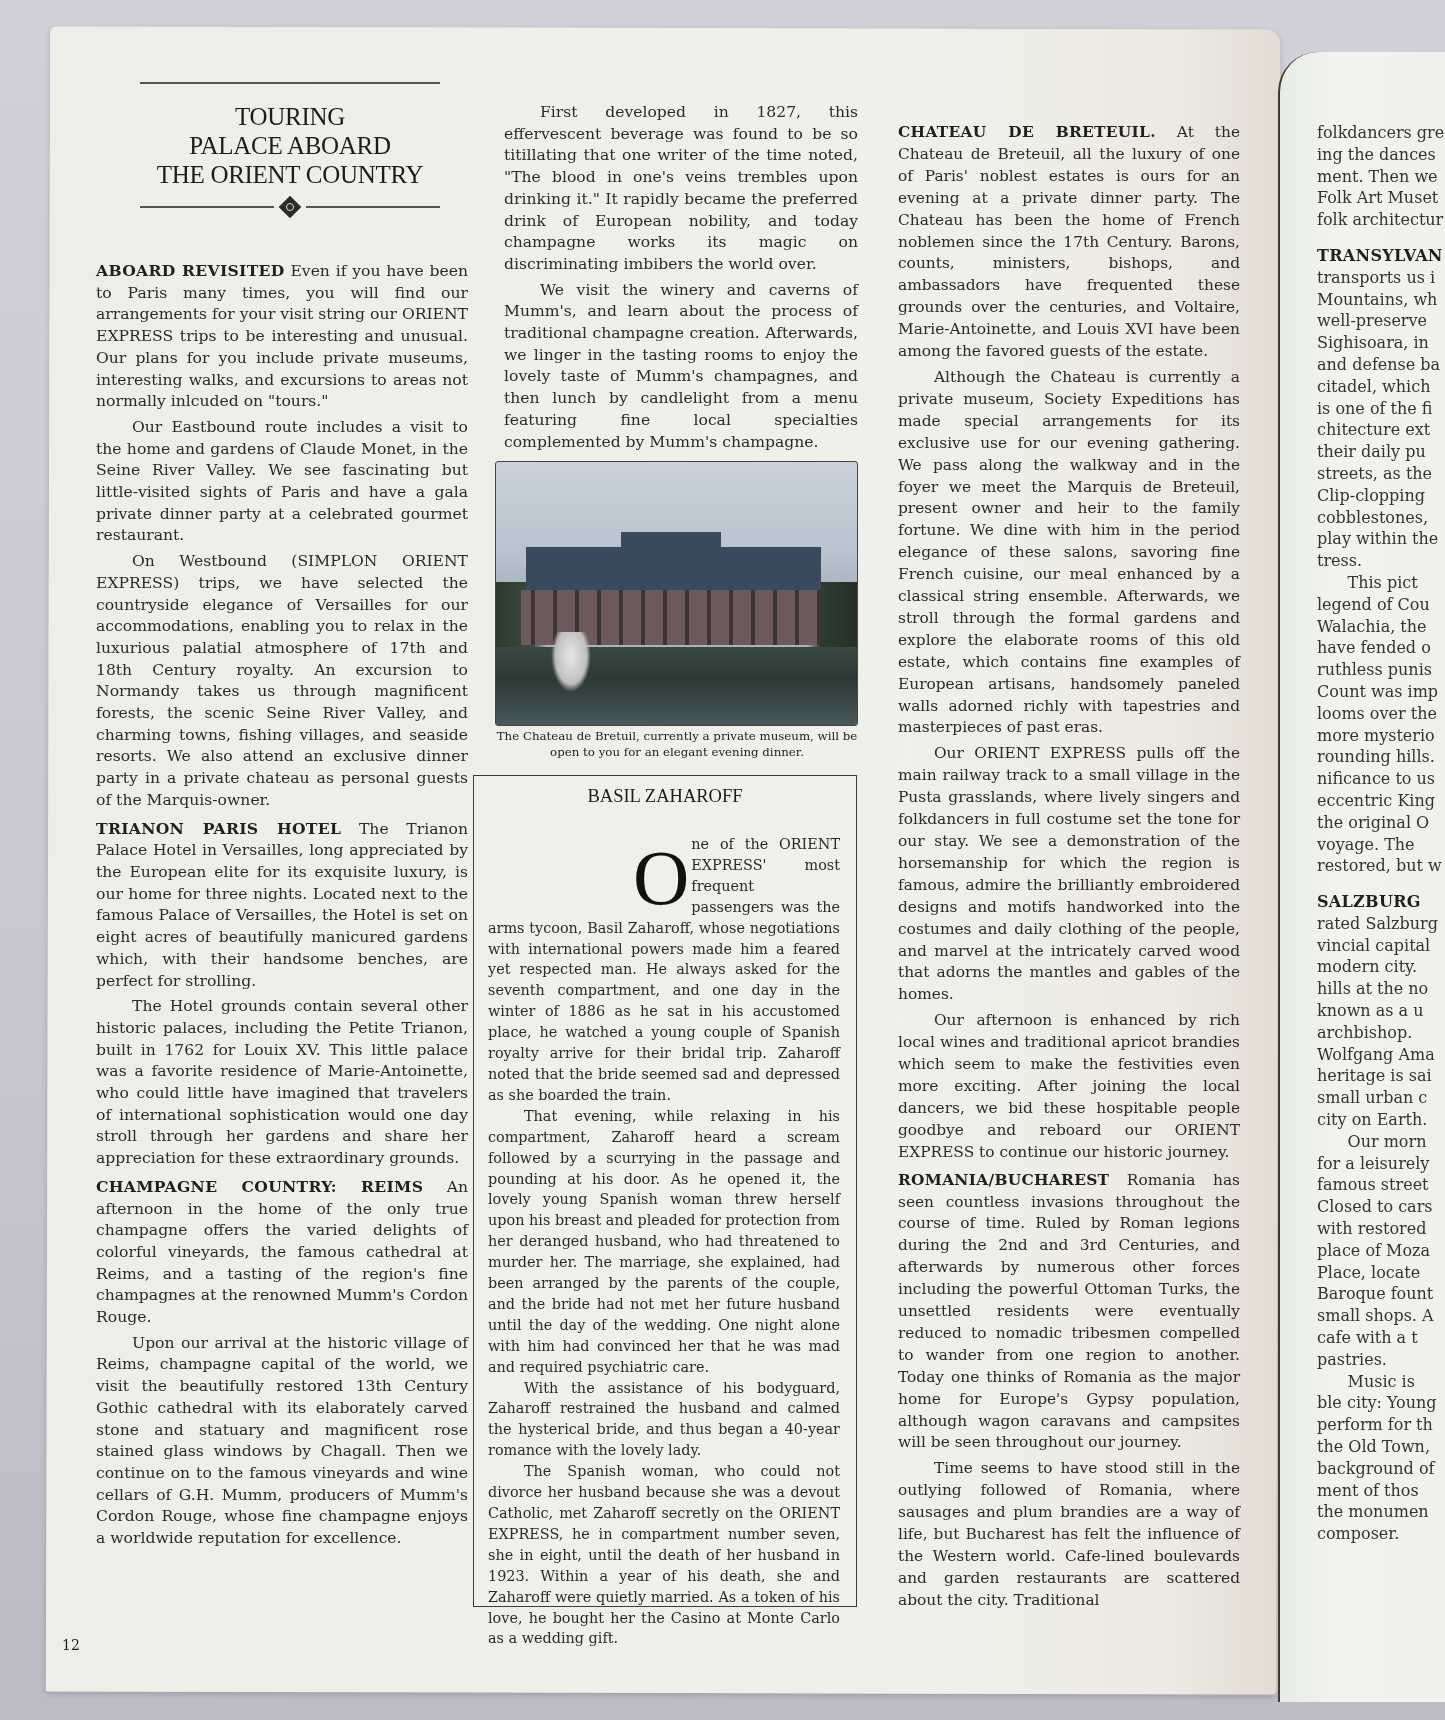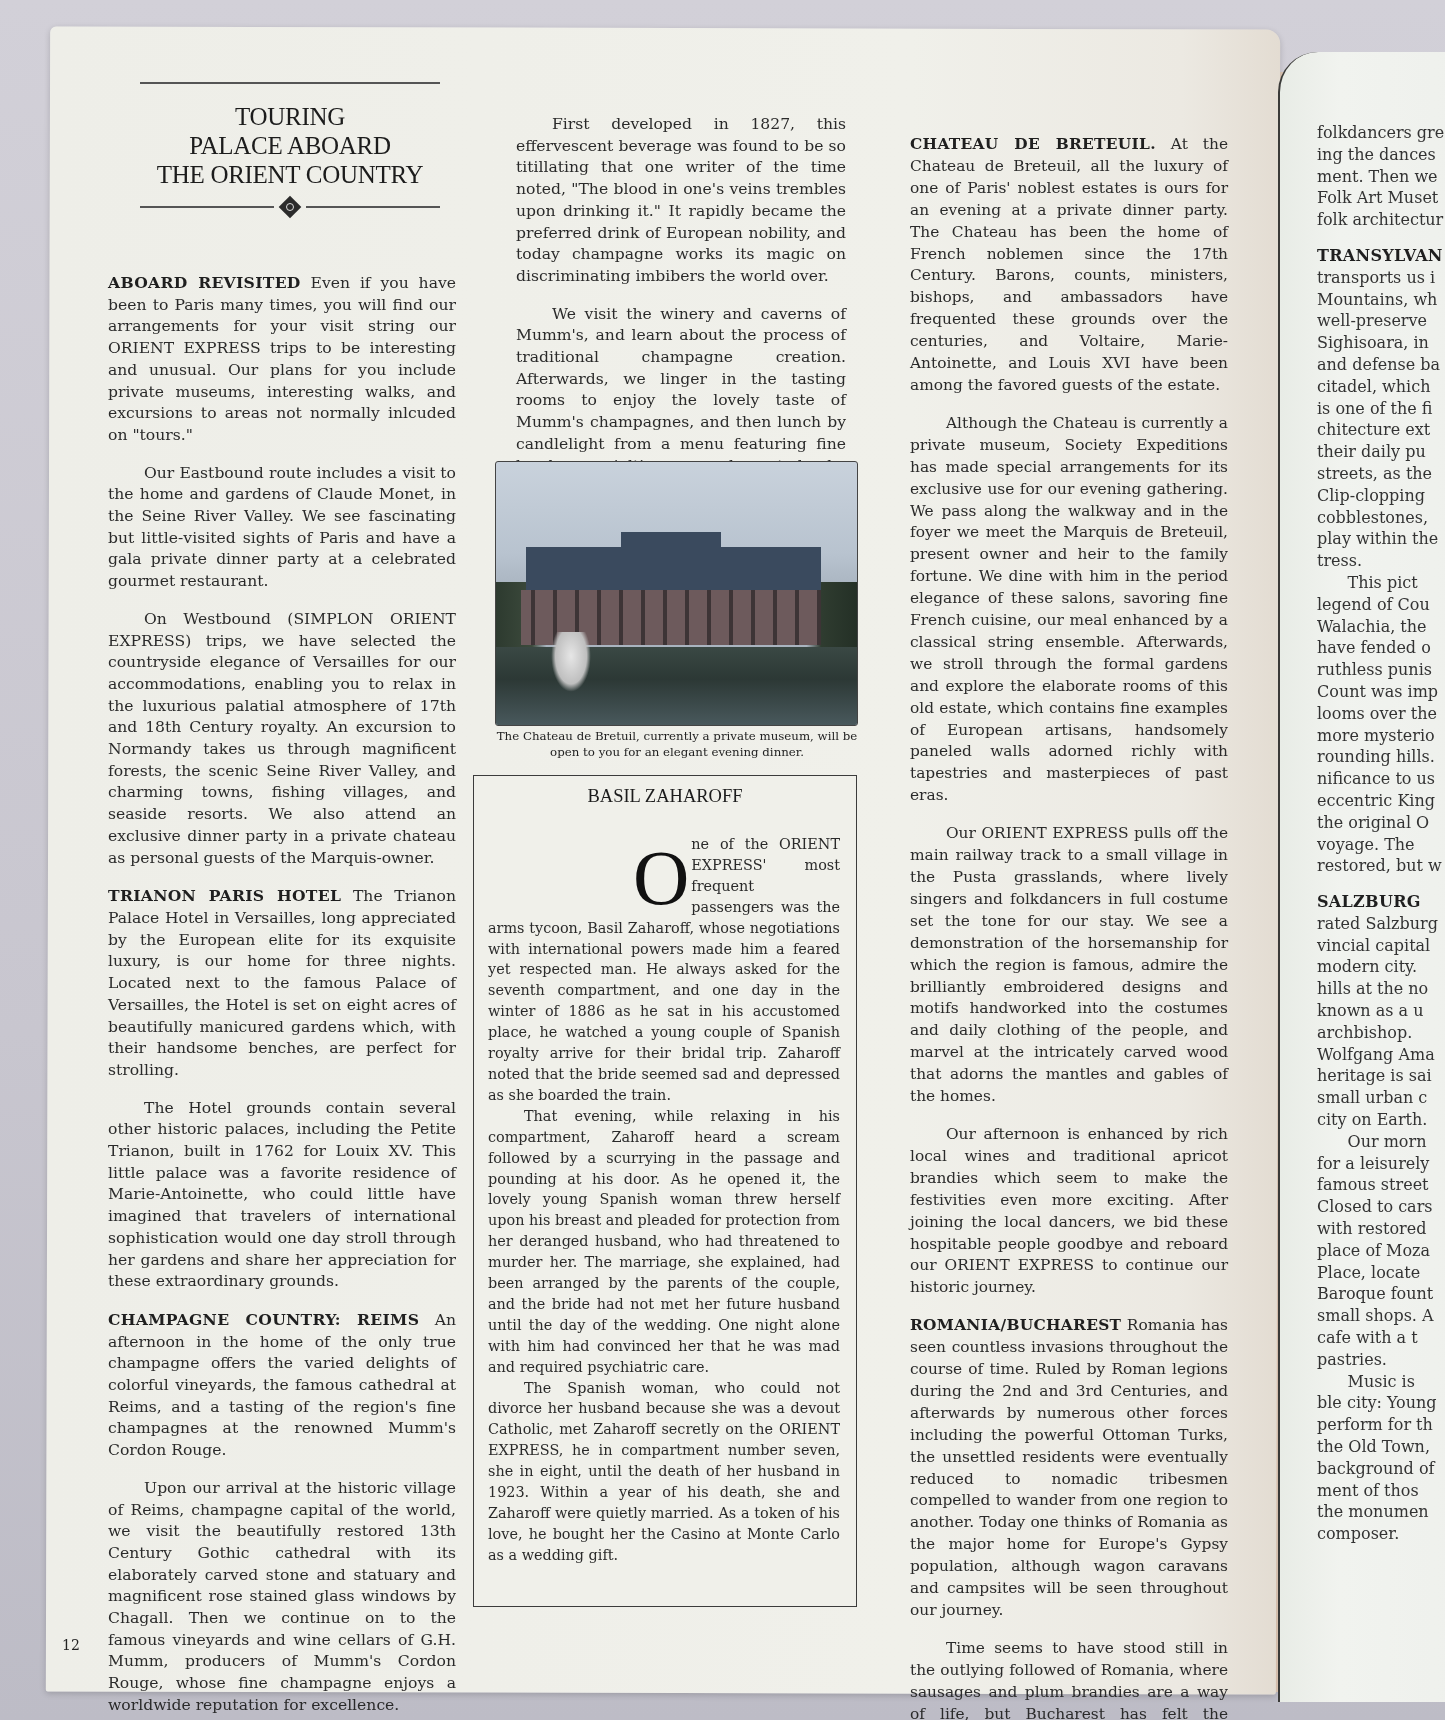--- a/index.html
+++ b/index.html
@@ -24,21 +24,21 @@
     background:linear-gradient(90deg,#e8d0bd,#d9c2b0);
   }
   .page-next {
     position:absolute; left:1278px; top:52px; width:200px; height:1650px;
     background:linear-gradient(90deg,#e8ece6 0%,#f1f3ef 30%,#eef0ec 100%);
     border-left:2px solid #3a3a38;
     border-radius:40px 0 0 0;
     overflow:hidden;
   }
   .col { position:absolute; color:#2a2a2a; font-size:15.6px; line-height:21.7px; text-align:justify; }
-  .col p { margin:16px; }
+  .col p { margin:4px; }
   .col p.indent { text-indent:36px; }
   .col p.section { margin-top:6px; }
   .head { font-weight:bold; letter-spacing:0.3px; color:#1f1f1f; }
 
   .title-block { position:absolute; left:140px; top:82px; width:300px; text-align:center; }
   .rule { height:2px; background:#555; }
   .title-text {
     font-family:"Liberation Serif", serif; font-size:25px; line-height:29px;
     color:#1c1c1c; margin:18px 0 10px; letter-spacing:-0.3px;
   }
@@ -134,20 +134,21 @@
   <div class="water"></div>
   <div class="statue"></div>
 </div>
 <div class="caption">The Chateau de Bretuil, currently a private museum, will be open to you for an elegant evening dinner.</div>
 
 <div class="sidebar-box">
   <div class="sidebar-title">BASIL ZAHAROFF</div>
   <div class="sidebar-body">
     <p><span class="dropcap">O</span><span>ne of the ORIENT EXPRESS' most frequent passengers was the arms tycoon, Basil Zaharoff, whose negotiations with international powers made him a feared yet respected man. He always asked for the seventh compartment, and one day in the winter of 1886 as he sat in his accustomed place, he watched a young couple of Spanish royalty arrive for their bridal trip. Zaharoff noted that the bride seemed sad and depressed as she boarded the train.</span></p>
     <p class="indent">That evening, while relaxing in his compartment, Zaharoff heard a scream followed by a scurrying in the passage and pounding at his door. As he opened it, the lovely young Spanish woman threw herself upon his breast and pleaded for protection from her deranged husband, who had threatened to murder her. The marriage, she explained, had been arranged by the parents of the couple, and the bride had not met her future husband until the day of the wedding. One night alone with him had convinced her that he was mad and required psychiatric care.</p>
+    <p class="indent">With the assistance of his bodyguard, Zaharoff restrained the husband and calmed the hysterical bride, and thus began a 40-year romance with the lovely lady.</p>
     <p class="indent">The Spanish woman, who could not divorce her husband because she was a devout Catholic, met Zaharoff secretly on the ORIENT EXPRESS, he in compartment number seven, she in eight, until the death of her husband in 1923. Within a year of his death, she and Zaharoff were quietly married. As a token of his love, he bought her the Casino at Monte Carlo as a wedding gift.</p>
   </div>
 </div>
 
 <div class="col" style="left:894px; top:118px; width:350px; font-size:15.4px; line-height:21.9px;">
   <p><span class="head">CHATEAU DE BRETEUIL.</span><span>  At the Chateau de Breteuil, all the luxury of one of Paris' noblest estates is ours for an evening at a private dinner party. The Chateau has been the home of French noblemen since the 17th Century. Barons, counts, ministers, bishops, and ambassadors have frequented these grounds over the centuries, and Voltaire, Marie-Antoinette, and Louis XVI have been among the favored guests of the estate.</span></p>
   <p class="indent">Although the Chateau is currently a private museum, Society Expeditions has made special arrangements for its exclusive use for our evening gathering. We pass along the walkway and in the foyer we meet the Marquis de Breteuil, present owner and heir to the family fortune. We dine with him in the period elegance of these salons, savoring fine French cuisine, our meal enhanced by a classical string ensemble. Afterwards, we stroll through the formal gardens and explore the elaborate rooms of this old estate, which contains fine examples of European artisans, handsomely paneled walls adorned richly with tapestries and masterpieces of past eras.</p>
   <p class="indent">Our ORIENT EXPRESS pulls off the main railway track to a small village in the Pusta grasslands, where lively singers and folkdancers in full costume set the tone for our stay. We see a demonstration of the horsemanship for which the region is famous, admire the brilliantly embroidered designs and motifs handworked into the costumes and daily clothing of the people, and marvel at the intricately carved wood that adorns the mantles and gables of the homes.</p>
   <p class="indent">Our afternoon is enhanced by rich local wines and traditional apricot brandies which seem to make the festivities even more exciting. After joining the local dancers, we bid these hospitable people goodbye and reboard our ORIENT EXPRESS to continue our historic journey.</p>
   <p class="section"><span class="head">ROMANIA/BUCHAREST</span><span>  Romania has seen countless invasions throughout the course of time. Ruled by Roman legions during the 2nd and 3rd Centuries, and afterwards by numerous other forces including the powerful Ottoman Turks, the unsettled residents were eventually reduced to nomadic tribesmen compelled to wander from one region to another. Today one thinks of Romania as the major home for Europe's Gypsy population, although wagon caravans and campsites will be seen throughout our journey.</span></p>

